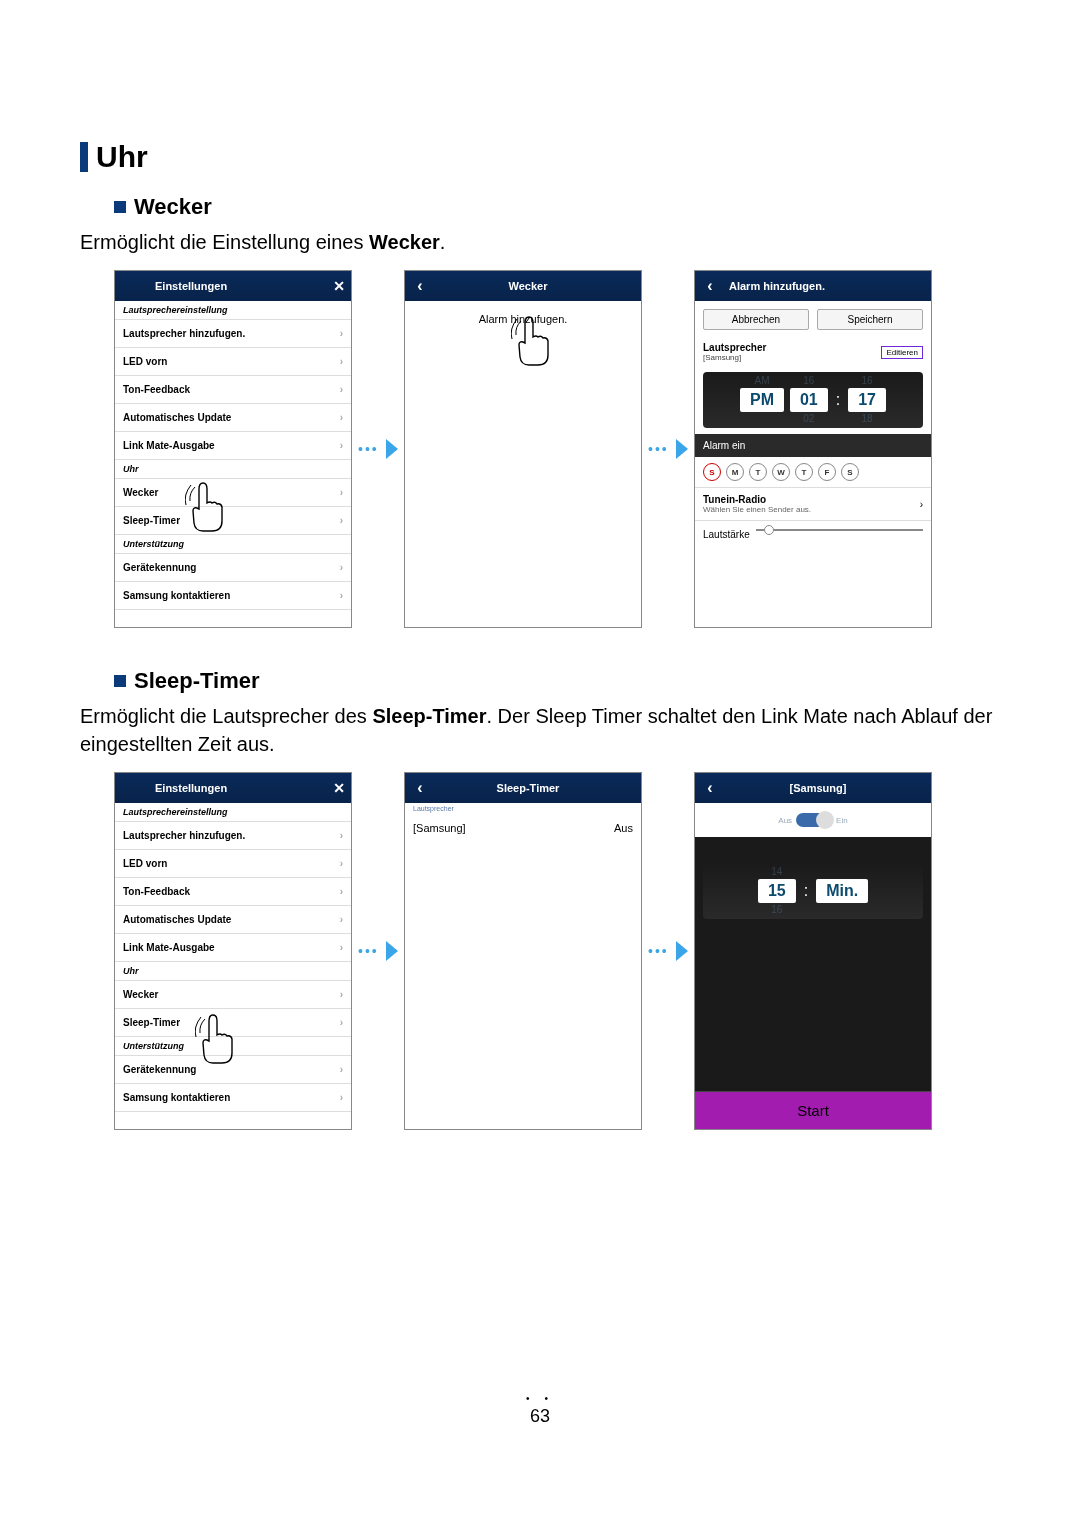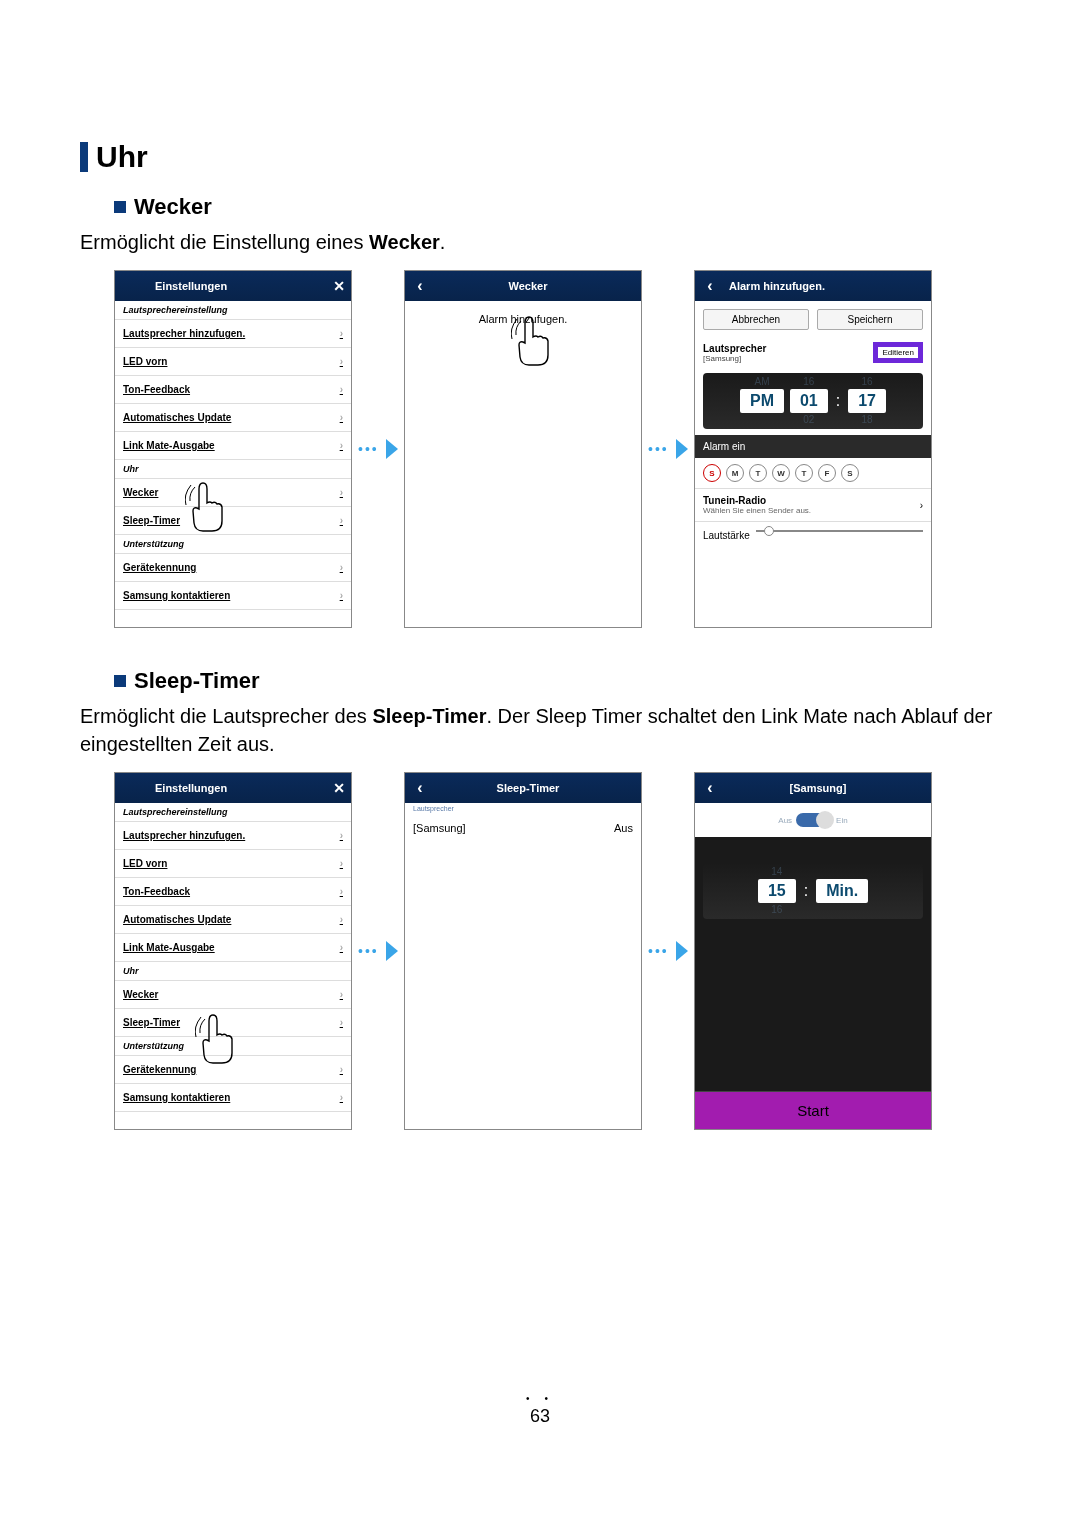--- a/index.html
+++ b/index.html
@@ -18,29 +18,29 @@
   .arrow::before { content: "•••"; color: #3aa5e8; font-size: 14px; letter-spacing: 2px; position: absolute; left: 0; top: 2px; }
   .arrow::after { content: ""; position: absolute; right: 0; top: 0; border-left: 12px solid #3aa5e8; border-top: 10px solid transparent; border-bottom: 10px solid transparent; }
   .phone { width: 238px; height: 358px; border: 1px solid #888; background: #fff; display: flex; flex-direction: column; overflow: hidden; }
   .phone-header { height: 30px; background: linear-gradient(#0a2a5a,#08234a); color: #fff; display: flex; align-items: center; position: relative; font-size: 11px; font-weight: bold; }
   .phone-header .back { width: 30px; height: 100%; display: flex; align-items: center; justify-content: center; font-size: 16px; }
   .phone-header .close { position: absolute; right: 6px; font-size: 14px; }
   .phone-header .title { flex: 1; text-align: center; padding-right: 20px; }
   .phone-header .title-left { position: absolute; left: 40px; right: 40px; text-align: left; }
   .phone-body { flex: 1; background: #fff; overflow: hidden; font-size: 10px; }
   .sect { padding: 4px 8px; font-size: 9px; font-weight: bold; border-bottom: 1px solid #ddd; font-style: italic; }
-  .item { padding: 8px 8px; border-bottom: 1px solid #ddd; display: flex; justify-content: space-between; align-items: center; font-weight: bold; text-decoration: underline; }
+  .item { padding: 8px 8px; border-bottom: 1px solid #ddd; display: flex; justify-content: space-between; align-items: center; font-weight: bold; }
   .item .chev { color: #aaa; font-size: 10px; }
   .add-alarm { text-align: center; padding: 12px 0; font-size: 11px; }
   .btn-row { display: flex; justify-content: space-between; padding: 8px; gap: 8px; }
   .btn { flex: 1; text-align: center; font-size: 10px; padding: 4px 0; border: 1px solid #aaa; background: #f5f5f5; border-radius: 2px; }
   .speaker-row { display: flex; justify-content: space-between; align-items: center; padding: 4px 8px; font-size: 10px; }
   .speaker-row .lab { font-weight: bold; }
   .speaker-row .sub { font-size: 8px; color: #444; }
-  .speaker-row .edit { border: 5px solid #6d28d9; font-size: 8px; padding: 1px 4px; }
+  .speaker-row .edit { border: 1px solid #6d28d9; font-size: 8px; padding: 1px 4px; }
   .time-picker { margin: 6px 8px; background: linear-gradient(#1a1a1a,#2a2a2a); border-radius: 4px; padding: 2px 6px; display: flex; align-items: center; justify-content: center; gap: 6px; color: #6080a0; }
   .tp-col { display: flex; flex-direction: column; align-items: center; font-size: 12px; line-height: 1; }
   .tp-col .faded { opacity: 0.35; font-size: 10px; padding: 2px 0; }
   .tp-col .sel { background: #fff; color: #0c4a6e; font-weight: bold; padding: 4px 10px; border-radius: 2px; font-size: 16px; }
   .tp-col .sel-thin { color: #fff; font-size: 16px; padding: 4px 2px; }
   .alarm-on { padding: 6px 8px; background: #2a2a2a; color: #fff; font-size: 10px; }
   .days { display: flex; gap: 5px; padding: 6px 8px; }
   .day { width: 18px; height: 18px; border: 1px solid #888; border-radius: 50%; display: flex; align-items: center; justify-content: center; font-size: 8px; font-weight: bold; color: #333; }
   .day.red { color: #c00; border-color: #c00; }
   .radio-row { padding: 6px 8px; border-top: 1px solid #ddd; border-bottom: 1px solid #ddd; display: flex; justify-content: space-between; align-items: center; }

